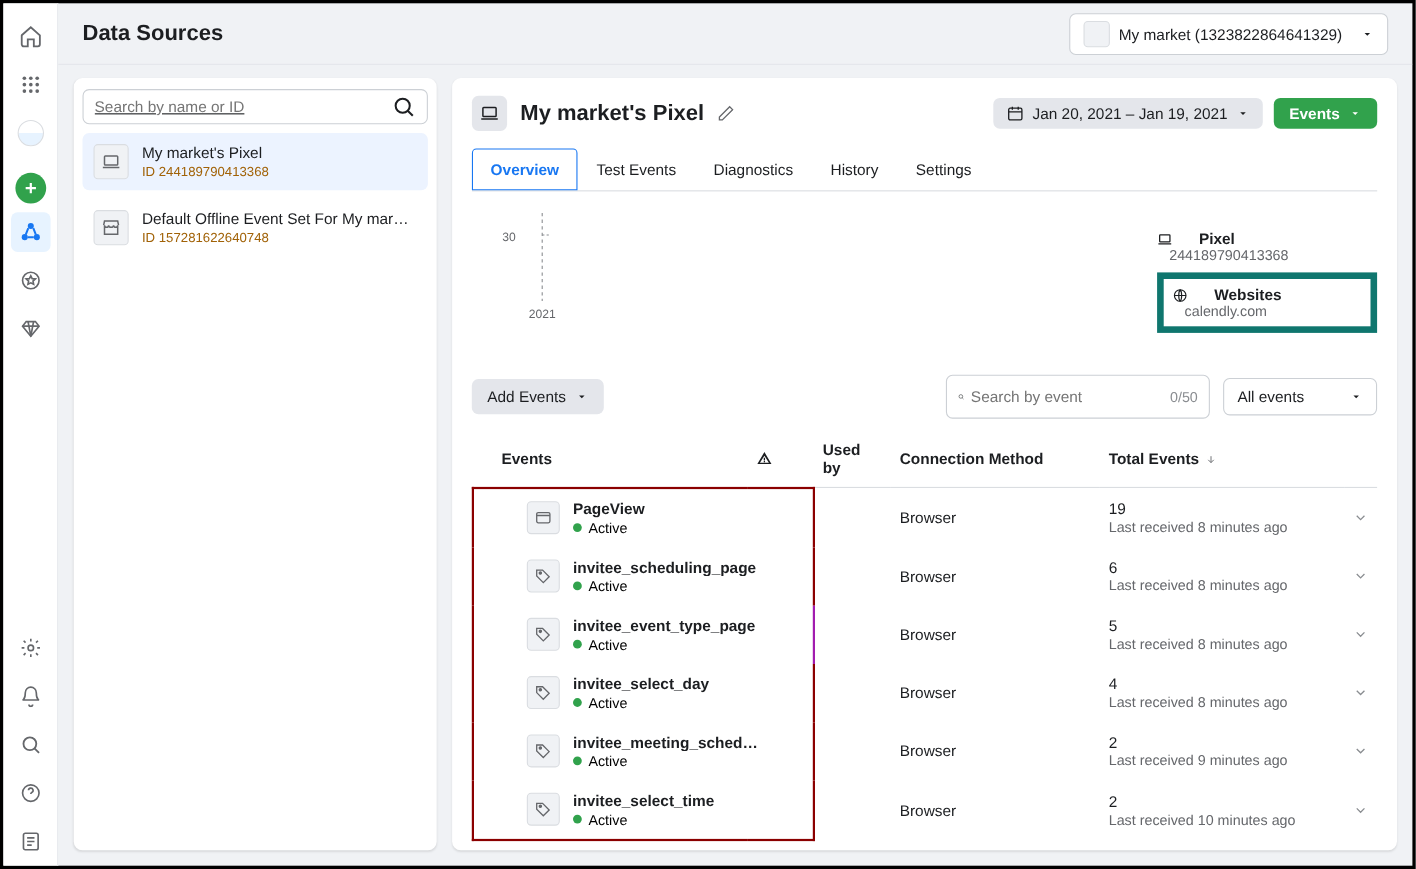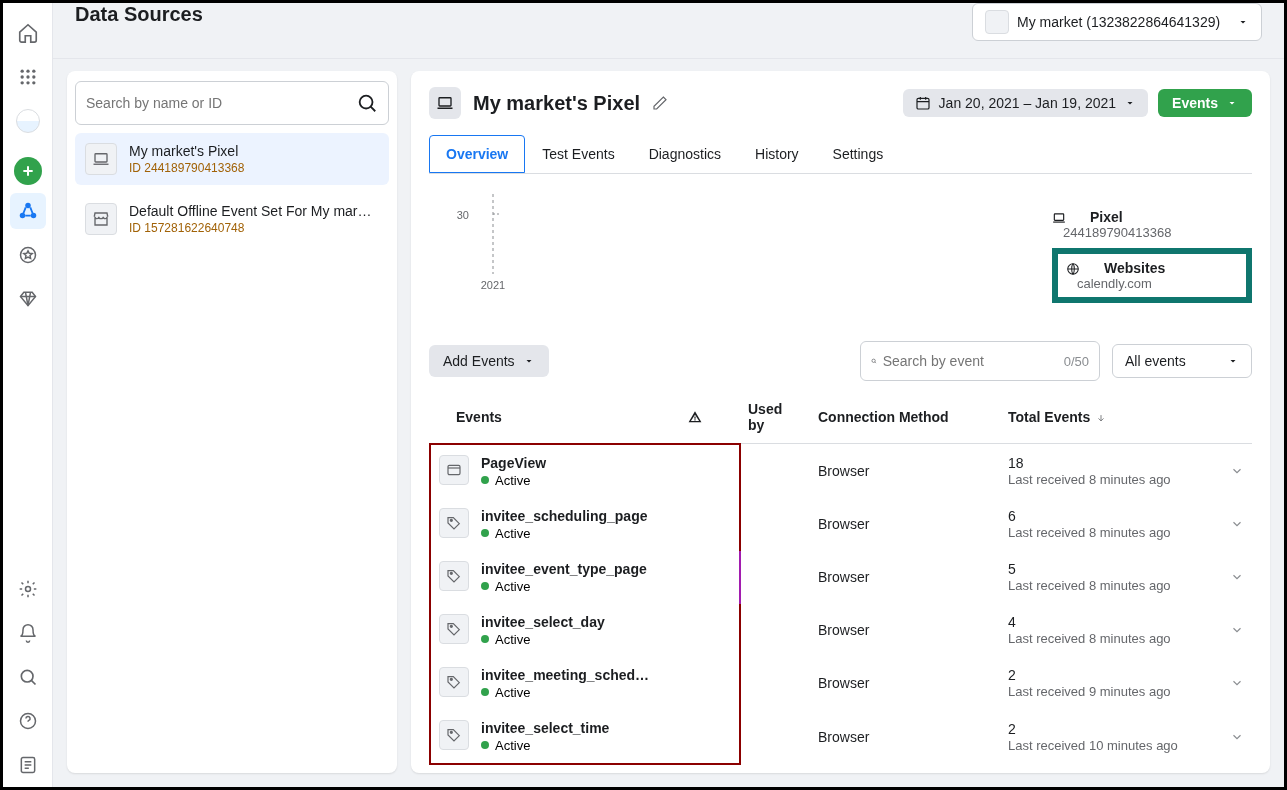--- a/index.html
+++ b/index.html
@@ -4,28 +4,28 @@
 <style>
 * { box-sizing: border-box; margin: 0; padding: 0; }
 body { font-family: -apple-system, BlinkMacSystemFont, "Segoe UI", Helvetica, Arial, sans-serif; font-size: 14px; color: #1c1e21; background: #f0f2f5; width: 1287px; height: 790px; overflow: hidden; border: 3px solid #000; }
 .app { display: flex; height: 100%; }
 .leftnav { width: 50px; background: #fff; border-right: 1px solid #e4e6eb; display: flex; flex-direction: column; align-items: center; padding-top: 8px; }
 .leftnav .nav-icon { width: 36px; height: 36px; display: flex; align-items: center; justify-content: center; margin: 4px 0; border-radius: 6px; cursor: pointer; color: #65676b; }
 .leftnav .nav-icon.active { background: #e7f3ff; color: #1877f2; }
 .leftnav .nav-icon.green { background: #31a24c; color: #fff; border-radius: 50%; width: 28px; height: 28px; }
 .leftnav .nav-spacer { flex: 1; }
 .content { flex: 1; display: flex; flex-direction: column; }
-.topbar { height: 56px; display: flex; align-items: flex-start; padding: 0 22px; border-bottom: 1px solid #e4e6eb; }
+.topbar { height: 56px; display: flex; align-items: center; padding: 0 22px; border-bottom: 1px solid #e4e6eb; }
 .page-title { font-size: 20px; font-weight: 700; }
 .topbar-right { margin-left: auto; }
 .account-selector { background: #fff; border: 1px solid #ccd0d5; border-radius: 6px; padding: 6px 12px; display: flex; align-items: center; gap: 8px; min-width: 290px; cursor: pointer; }
 .account-selector .acct-icon { width: 24px; height: 24px; background: #f0f2f5; border: 1px solid #dadde1; border-radius: 4px; }
 .main-area { flex: 1; display: flex; gap: 14px; padding: 12px 14px 14px 14px; overflow: hidden; }
 .sidebar { width: 330px; background: #fff; border-radius: 8px; box-shadow: 0 1px 2px rgba(0,0,0,.1); padding: 10px 8px; }
-.searchbox { display: flex; align-items: center; border: 1px solid #ccd0d5; border-radius: 6px; padding: 6px 10px; height: 44px; }
+.searchbox { display: flex; align-items: center; border: 1px solid #ccd0d5; border-radius: 6px; padding: 6px 10px; height: 32px; text-decoration: underline; }
 .searchbox input { border: none; outline: none; flex: 1; font-size: 14px; }
 .searchbox .sicon { width: 22px; height: 22px; }
 .source-item { display: flex; align-items: flex-start; gap: 12px; padding: 10px 10px; border-radius: 6px; margin-top: 8px; cursor: pointer; }
 .source-item.selected { background: #ecf3ff; }
 .source-item .src-icon { width: 32px; height: 32px; background: #f0f2f5; border: 1px solid #dadde1; border-radius: 4px; display: flex; align-items: center; justify-content: center; color: #65676b; flex-shrink: 0; }
 .source-item .src-name { font-size: 14px; color: #1c1e21; }
 .source-item .src-id { font-size: 12px; color: #a16207; margin-top: 2px; }
 .detail { flex: 1; background: #fff; border-radius: 8px; box-shadow: 0 1px 2px rgba(0,0,0,.1); display: flex; flex-direction: column; overflow: hidden; }
 .detail-header { padding: 16px 18px 0 18px; }
 .detail-title-row { display: flex; align-items: center; gap: 12px; }
@@ -50,21 +50,21 @@
 .events-controls { display: flex; align-items: center; gap: 12px; margin-top: 30px; }
 .add-events-btn { background: #e4e6eb; border-radius: 6px; padding: 8px 14px; display: flex; align-items: center; gap: 8px; cursor: pointer; }
 .event-search { margin-left: auto; display: flex; align-items: center; border: 1px solid #ccd0d5; border-radius: 6px; padding: 4px 10px; width: 240px; height: 40px; }
 .event-search input { border: none; outline: none; flex: 1; font-size: 14px; }
 .event-search .counter { color: #8a8d91; font-size: 13px; }
 .filter-select { border: 1px solid #ccd0d5; border-radius: 6px; padding: 8px 12px; display: flex; align-items: center; gap: 10px; min-width: 140px; cursor: pointer; }
 .events-table { width: 100%; margin-top: 10px; border-collapse: collapse; }
 .events-table th { text-align: left; font-weight: 700; padding: 10px 8px; border-bottom: 1px solid #dadde1; font-size: 14px; }
 .events-table td { padding: 10px 8px; vertical-align: middle; }
 .event-row { }
-.event-name-cell { display: flex; gap: 12px; }
+.event-name-cell { display: flex; align-items: center; gap: 12px; margin-left: 40px; }
 .event-icon { width: 30px; height: 30px; background: #f0f2f5; border: 1px solid #dadde1; border-radius: 4px; display: flex; align-items: center; justify-content: center; color: #65676b; flex-shrink: 0; }
 .event-name { font-weight: 700; font-size: 14px; }
 .event-status { display: flex; align-items: center; gap: 6px; color: #000000; font-size: 13px; margin-top: 2px; }
 .status-dot { width: 8px; height: 8px; border-radius: 50%; background: #31a24c; }
 .total-count { font-size: 14px; color: #1c1e21; }
 .last-received { color: #65676b; font-size: 13px; margin-top: 1px; }
 .chevron-cell { color: #8a8d91; width: 30px; cursor: pointer; }
 .warn-icon { color: #1c1e21; }
 .sort-icon { color: #65676b; }
 svg { display: block; }
@@ -349,21 +349,21 @@
           <div class="event-status">
                           <span class="status-dot"></span>
                           <span>Active</span>
                         </div>
         </div>
       </div>
     </td>
     <td></td>
     <td>Browser</td>
     <td>
-      <div class="total-count">18</div>
+      <div class="total-count">19</div>
       <div class="last-received">Last received 8 minutes ago</div>
     </td>
     <td class="chevron-cell">
       <svg width="14" height="14" viewBox="0 0 24 24" fill="none" stroke="currentColor" stroke-width="2">
                       <path d="M6 9l6 6 6-6"></path>
                     </svg>
     </td>
   </tr>
                 <tr class="event-row">
     <td colspan="2" style="border-left:2px solid #8b0000; border-right:2px solid #8b0000;">

